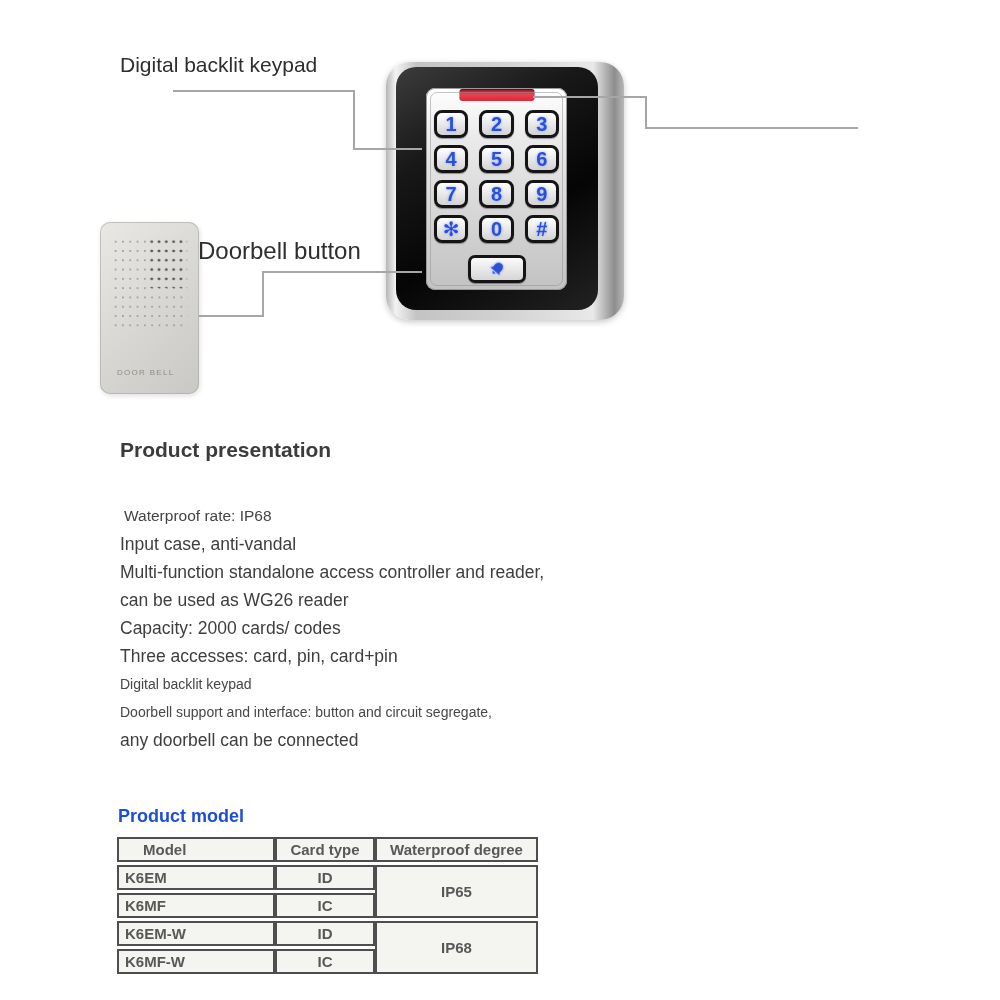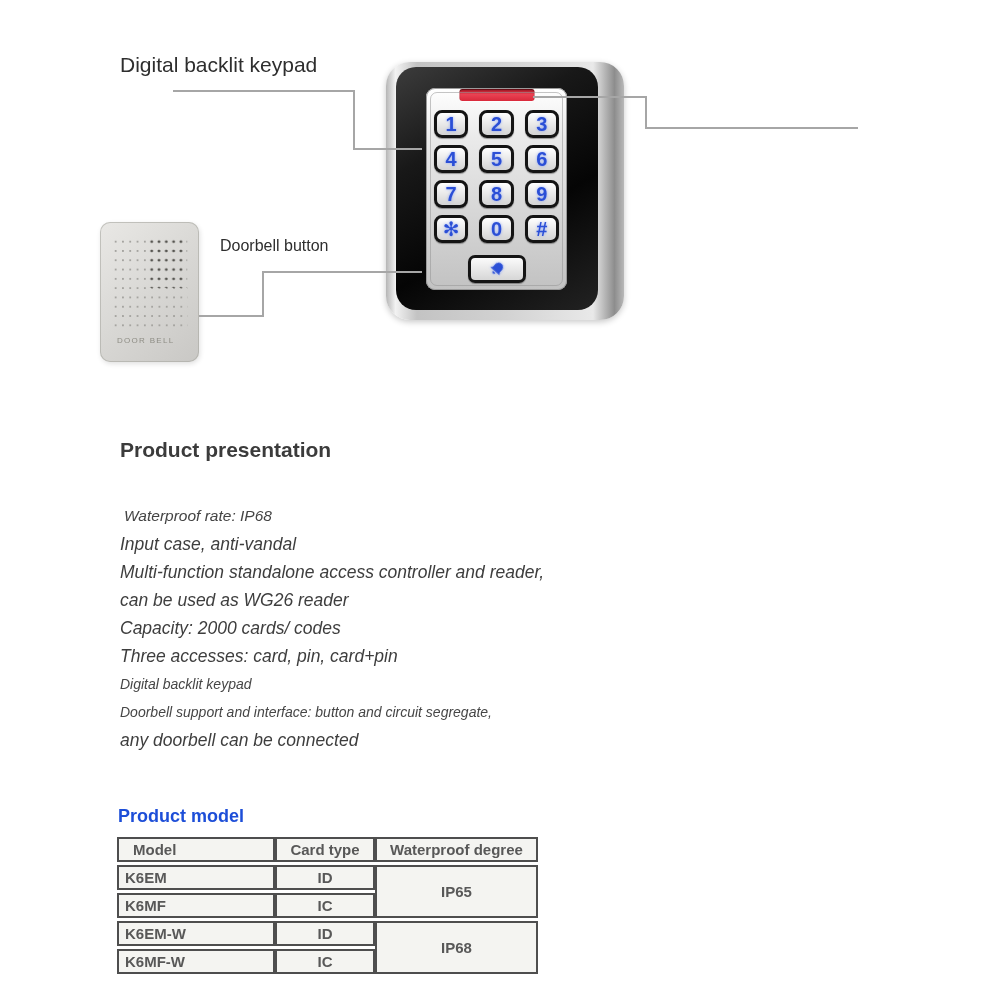--- a/index.html
+++ b/index.html
@@ -6,21 +6,21 @@
   html,body { background:#ffffff; }
   .stage {
     position:relative; width:1000px; height:1000px; background:#ffffff;
     font-family:"Liberation Sans","DejaVu Sans",sans-serif; overflow:hidden;
   }
 
   
   .callout-label { position:absolute; font-size:21px; color:#2e2e2e; white-space:nowrap; }
   .lbl-keypad   { left:120px; top:53px;  }
   .lbl-led      { left:655px; top:98px; font-size:20px; }
-  .lbl-doorbell { left:220px; top:237px; font-size:16px; }
+  .lbl-doorbell { left:198px; top:237px; font-size:24px; }
 
   
   .cl { position:absolute; background:#a6a6a6; }
 
   
   .keypad-device {
     position:absolute; left:386px; top:62px; width:238px; height:258px; border-radius:24px;
     background:linear-gradient(to right,#b5b5b5 0%,#f2f2f2 4%,#d8d8d8 9%,#c3c3c3 13%,#d2d2d2 50%,#e9e9e9 87%,#8d8d8d 96%,#b8b8b8 100%);
     box-shadow:0 2px 6px rgba(0,0,0,.22);
   }
@@ -60,60 +60,60 @@
     width:58px; height:28px; border:3px solid #141414; border-radius:7px;
     background:linear-gradient(180deg,#fbfbfb 0%,#d6d6d6 100%);
     display:flex; align-items:center; justify-content:center;
     box-shadow:0 1px 1px rgba(0,0,0,.35);
   }
   .bell-svg { width:19px; height:19px; transform:rotate(42deg); fill:#2b4fd6;
     filter:drop-shadow(0 0 1.5px rgba(80,120,255,.6)); }
 
   
   .doorbell-device {
-    position:absolute; left:100px; top:222px; width:99px; height:140px; border-radius:10px;
+    position:absolute; left:100px; top:222px; width:99px; height:172px; border-radius:10px;
     background:linear-gradient(135deg,#e9e8e5 0%,#d7d6d3 55%,#c9c8c5 100%);
     box-shadow:inset 0 0 0 1px rgba(168,168,162,.6), 1px 2px 5px rgba(0,0,0,.12);
   }
   .db-dots {
     position:absolute; left:12px; top:15px; width:76px; height:95px;
     background-image:radial-gradient(circle,#a5a4a0 1.15px, rgba(0,0,0,0) 1.3px);
     background-size:7.3px 9.3px;
   }
   .db-dots-dark {
     position:absolute; left:47px; top:13px; width:40px; height:53px;
     background-image:radial-gradient(circle,#565550 1.35px, rgba(0,0,0,0) 1.5px);
     background-size:7.3px 9.3px; background-position:1px 2px;
   }
   .db-label { position:absolute; left:17px; bottom:17px; font-size:8px;
     letter-spacing:1.3px; color:#8e8d85; }
 
   
   .pres-heading { position:absolute; left:120px; top:438px; font-size:21px;
     font-weight:bold; color:#3b3b3b; }
   .pres-lines { position:absolute; left:120px; top:502px; }
-  .pres-lines > div { line-height:28px; white-space:nowrap;font-style:italic; }
+  .pres-lines > div { line-height:28px; white-space:nowrap; }
   .pl-m  { font-size:17.5px; color:#3e3e3e; }
   .pl-s  { font-size:14px;   color:#464646; }
   .pl-s0 { font-size:15.5px; color:#444444; padding-left:4px; }
 
   
   .model-heading { position:absolute; left:118px; top:806px; font-size:18px;
     font-weight:bold; color:#1d4ed8; }
   .model-table {
     position:absolute; left:117px; top:834px; width:421px;
     border-collapse:separate; border-spacing:0 3px; table-layout:fixed;
   }
   .model-table th, .model-table td {
     border:2px solid #4e4e4e; background:#f4f4f1; color:#585858;
     font-size:15px; font-weight:bold; height:25px; text-align:center;
     vertical-align:middle; padding:0;
   }
   .model-table .al { text-align:left; padding-left:6px; }
-  .model-table th.al { padding-left:14px; }
+  .model-table th.al { padding-left:24px; }
 </style>
 </head>
 <body>
 
 <div class="stage">
 
   <div class="keypad-device">
     <div class="kd-bezel"></div>
     <div class="kd-panel">
       <div class="kd-led"></div>

